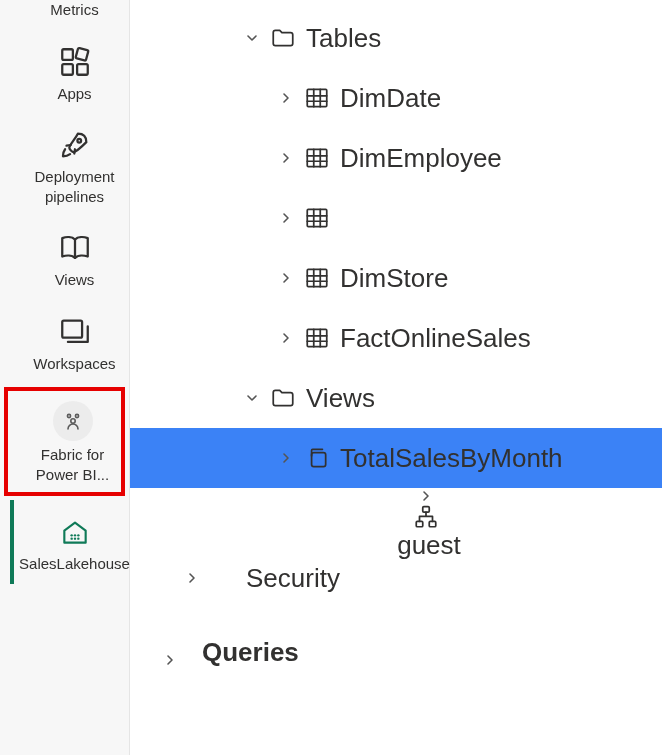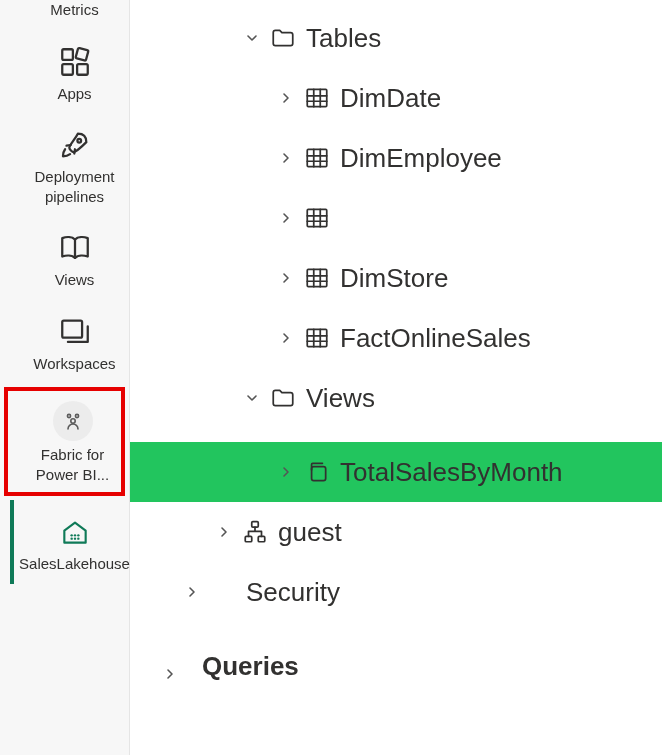--- a/index.html
+++ b/index.html
@@ -77,21 +77,21 @@
     }
     .tree-row {
       display: flex;
       align-items: center;
       height: 60px;
       cursor: pointer;
       font-size: 26px;
       color: #323130;
       padding-right: 20px;
     }
-    .tree-row.selected { background: #22c55e; margin-top: 14px; }
+    .tree-row.selected { background: #3b82f6; }
     .tree-row .chevron-slot {
       width: 28px;
       display: flex;
       align-items: center;
       justify-content: center;
       flex-shrink: 0;
       color: #555;
     }
     .tree-row .row-icon {
       width: 34px;
@@ -100,21 +100,21 @@
       justify-content: center;
       flex-shrink: 0;
       color: #323130;
     }
     .tree-row .row-label { padding-left: 6px; }
     .tree-row.bold .row-label { font-weight: 600; }
 
     
     .lvl-0 { padding-left: 26px; align-items: flex-end; }
     .lvl-1 { padding-left: 66px; }
-    .lvl-2 { padding-left: 112px; }
+    .lvl-2 { padding-left: 112px; flex-direction: column; }
     .lvl-2b { padding-left: 108px; }
     .lvl-3 { padding-left: 142px; }
 
     
     svg { stroke: currentColor; fill: none; stroke-width: 1.6; stroke-linecap: round; stroke-linejoin: round; }
   </style>
 </head>
 <body>
 
 <aside class="sidebar">

